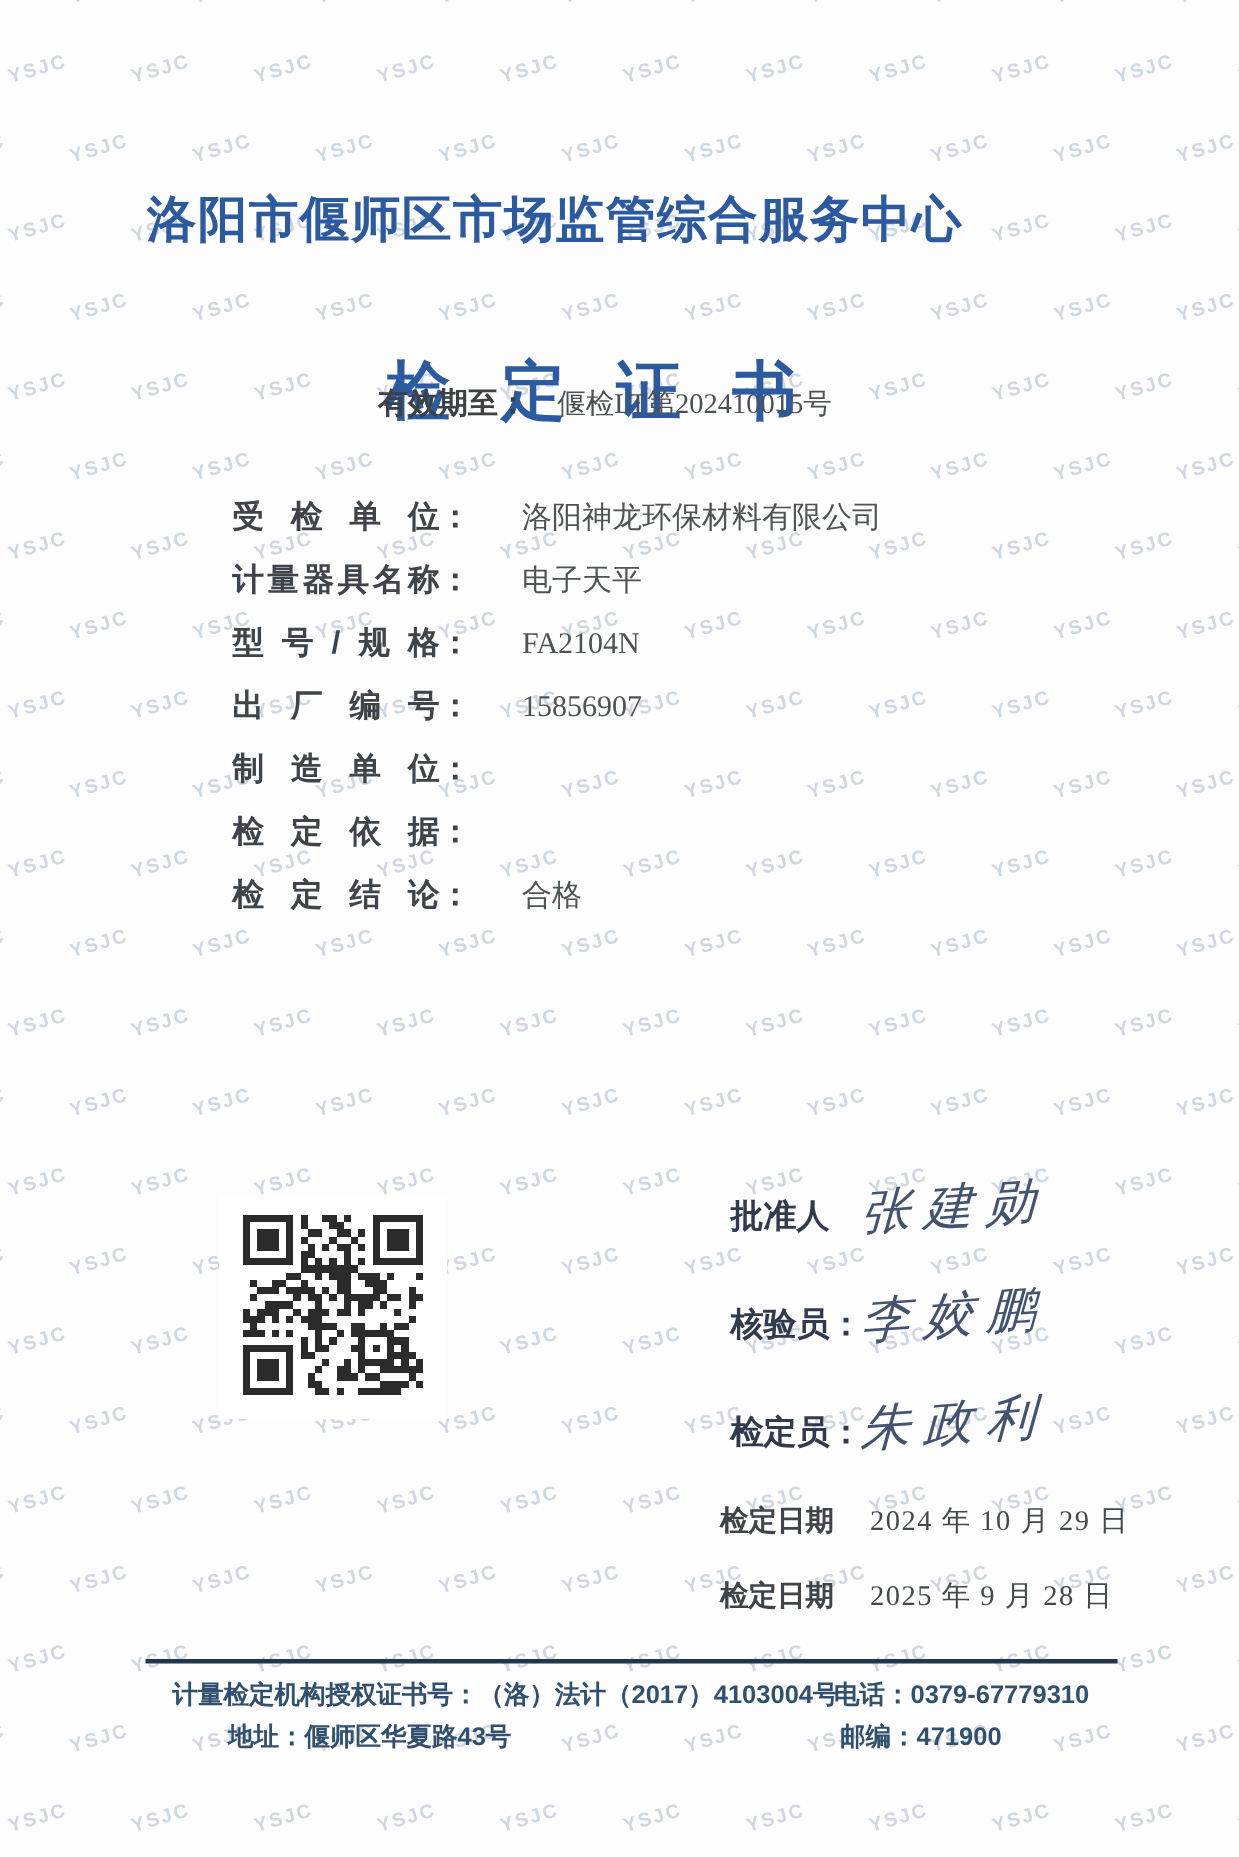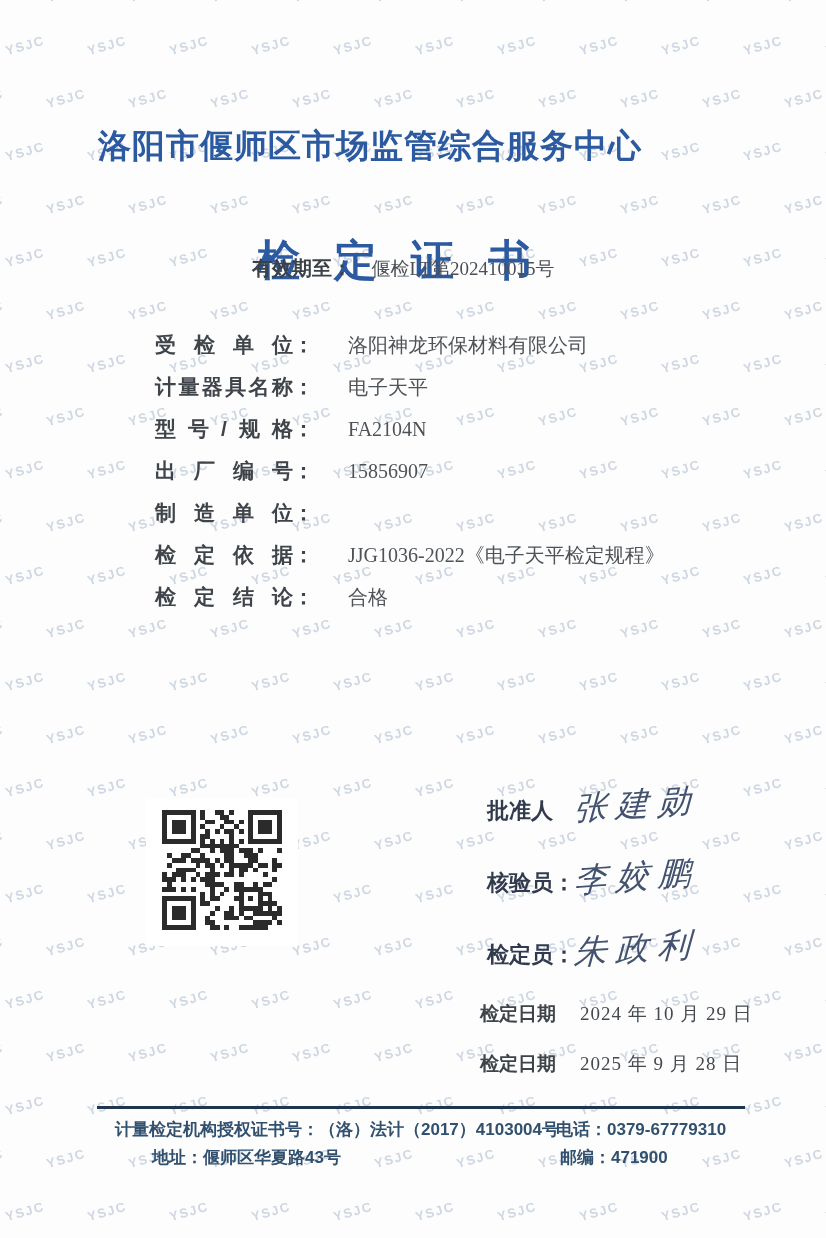--- a/index.html
+++ b/index.html
@@ -408,21 +408,20 @@
           <span class="field-colon">：</span>
         </div>
         <div class="field-row">
           <div class="field-label">
             <span>检</span>
             <span>定</span>
             <span>依</span>
             <span>据</span>
           </div>
           <span class="field-colon">：</span>
-          <div class="field-value">JJG1036-2022《电子天平检定规程》</div>
         </div>
         <div class="field-row">
           <div class="field-label">
             <span>检</span>
             <span>定</span>
             <span>结</span>
             <span>论</span>
           </div>
           <span class="field-colon">：</span>
           <div class="field-value">合格</div>

